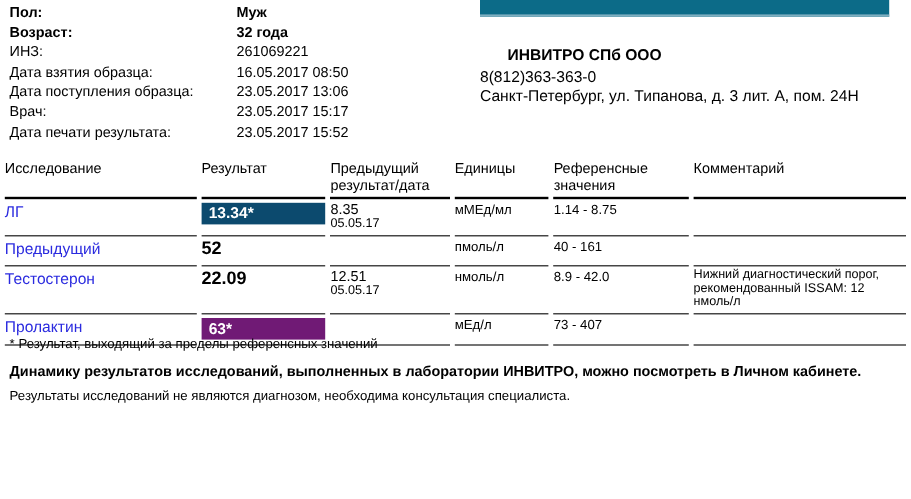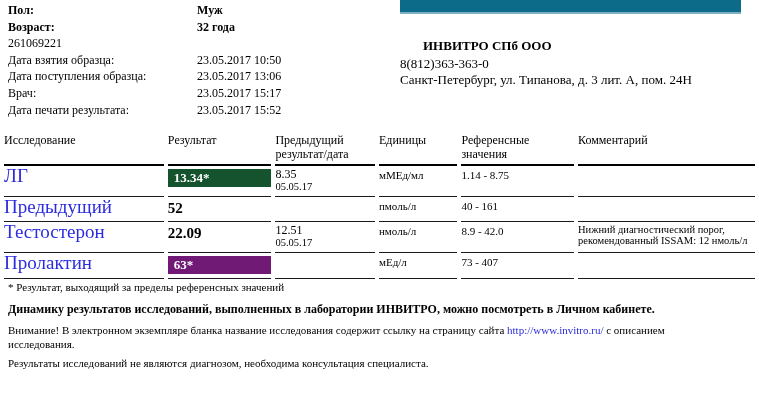--- a/index.html
+++ b/index.html
@@ -1,39 +1,39 @@
 <!DOCTYPE html>
 <html><head>
 <meta charset="utf-8">
 <style>
   html,body{margin:0;padding:0;background:#fff;}
   .page{
     position:relative;width:759px;height:416px;background:#fff;overflow:hidden;
-    font-family:Liberation Serif, serif;color:#000;
+    font-family:Liberation Sans, sans-serif;color:#000;
   }
   
   .patient{position:absolute;left:8px;top:2px;font-size:12px;}
   .prow{display:grid;grid-template-columns:189px auto;height:16.6px;line-height:16.6px;}
   .prow.bold{font-weight:bold;}
   
   .brandbar{position:absolute;left:400px;top:0;width:341px;height:12px;
     border-bottom:2px solid #7fafc0;}
   .lab{position:absolute;left:400px;top:38px;font-size:13px;line-height:16px;}
   .lab .labname{font-weight:bold;margin-bottom:2px;padding-left:23px;}
   
   table.results{position:absolute;left:0;top:131px;width:759px;
     border-collapse:separate;border-spacing:4px 0;table-layout:fixed;}
   table.results th{font-size:12px;font-weight:normal;text-align:left;vertical-align:top;
     padding:2px 0 3px 0;border-bottom:2px solid #000;line-height:14px;}
   table.results td{vertical-align:top;border-bottom:1px solid #1a1a1a;padding:2px 0 4px 0;}
   th.c2,.td-result{padding-left:0;}
   th.c2{padding-left:7px;}
   .col1{width:159px;}.col2{width:103px;}.col3{width:99px;}
   .col4{width:78px;}.col5{width:112px;}.col6{width:176px;}
-  .testlink{color:#2b2bdf;font-size:19px;line-height:16px;cursor:pointer;}
+  .testlink{color:#2b2bdf;font-size:13px;line-height:16px;cursor:pointer;}
   .resval{font-weight:bold;font-size:15px;line-height:16px;}
   .resflag{display:block;width:97px;color:#fff;font-weight:bold;font-size:13px;
     line-height:16px;padding:1px 0 1px 6px;margin-top:1px;}
   .prevval{font-size:12px;line-height:13px;}
   .prevdate{font-size:10.5px;line-height:11px;}
   .units,.ref{font-size:11px;line-height:15px;}
   .comment{font-size:10.5px;line-height:11px;}
   
   .footer{position:absolute;left:8px;top:281px;width:745px;}
   .fnote{font-size:11px;line-height:13px;margin:0 0 8px 0;}
@@ -50,25 +50,26 @@
   <div class="patient">
     <div class="prow bold">
       <span>Пол:</span>
       <span>Муж</span>
     </div>
     <div class="prow bold">
       <span>Возраст:</span>
       <span>32 года</span>
     </div>
     <div class="prow">
+      <span>ИНЗ:</span>
       <span>261069221</span>
     </div>
     <div class="prow">
       <span>Дата взятия образца:</span>
-      <span>23.05.2017 10:50</span>
+      <span>16.05.2017 08:50</span>
     </div>
     <div class="prow">
       <span>Дата поступления образца:</span>
       <span>23.05.2017 13:06</span>
     </div>
     <div class="prow">
       <span>Врач:</span>
       <span>23.05.2017 15:17</span>
     </div>
     <div class="prow">
@@ -100,21 +101,21 @@
         <th>Предыдущий результат/дата</th>
         <th>Единицы</th>
         <th>Референсные значения</th>
         <th>Комментарий</th>
       </tr>
     </thead>
     <tbody>
       <tr>
         <td><span class="testlink">ЛГ</span></td>
         <td class="td-result">
-            <span class="resflag" style="background:#14532d">13.34*</span>
+            <span class="resflag" style="background:#0c4a6e">13.34*</span>
           </td>
         <td>
           <div class="prevval">8.35</div>
           <div class="prevdate">05.05.17</div>
         </td>
         <td class="units">мМЕд/мл</td>
         <td class="ref">1.14 - 8.75</td>
         <td class="comment"></td>
       </tr>
       <tr>
@@ -151,17 +152,16 @@
         <td class="units">мЕд/л</td>
         <td class="ref">73 - 407</td>
         <td class="comment"></td>
       </tr>
     </tbody>
   </table>
 
   <div class="footer">
     <p class="fnote">* Результат, выходящий за пределы референсных значений</p>
     <p class="fdynamics">Динамику результатов исследований, выполненных в лаборатории ИНВИТРО, можно посмотреть в Личном кабинете.</p>
-    <p class="fattention"><span>Внимание! В электронном экземпляре бланка название исследования содержит ссылку на страницу сайта </span><span class="urllink">http://www.invitro.ru/</span><span> с описанием исследования.</span></p>
     <p class="fdisclaimer">Результаты исследований не являются диагнозом, необходима консультация специалиста.</p>
   </div>
 
 </div>
 
 </body></html>

